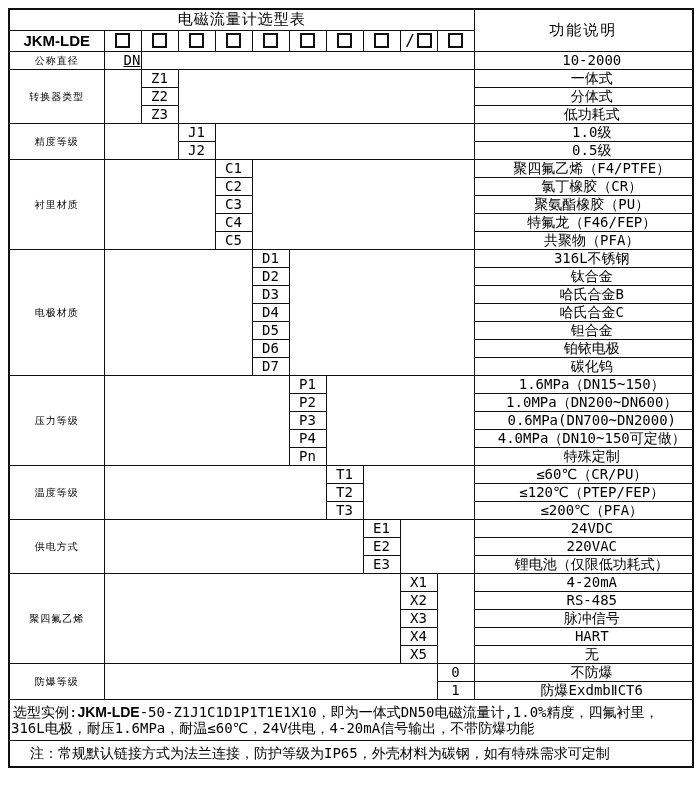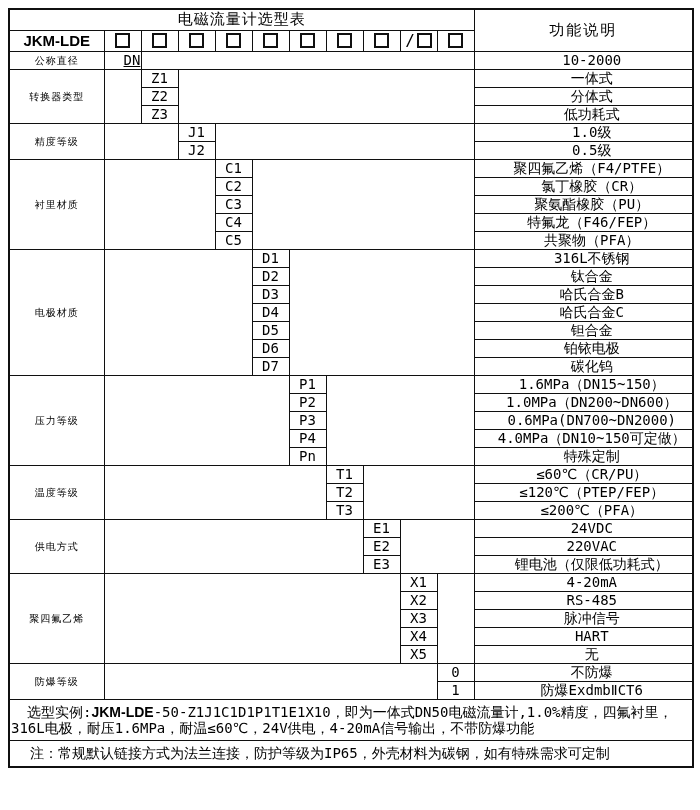--- a/index.html
+++ b/index.html
@@ -15,21 +15,21 @@
   td.fnhead{font-size:15px;letter-spacing:2px;}
   td.model{font-family:"Liberation Sans","DejaVu Sans",sans-serif;font-weight:bold;font-size:15px;}
   td.label{font-size:10px;letter-spacing:1px;}
   td.code{font-size:14px;}
   td.ta-l{text-align:center;padding-left:19px;text-decoration:underline;}
   td.desc{font-size:14px;padding-left:18px;}
   .box{display:inline-block;width:11px;height:11px;border:2px solid #101010;vertical-align:middle;margin-top:-2px;}
   .slash{display:inline-block;font-size:16px;margin-right:2px;vertical-align:middle;}
   tr.rx td{height:40px;}
   tr.rn td{height:25px;}
-  .ex-line1{text-align:left;padding-left:16px;}
+  .ex-line1{text-align:left;padding-left:2px;}
   .ex-line1 b{font-family:"Liberation Sans","DejaVu Sans",sans-serif;}
   .ex-line2{text-align:left;}
   td.note{text-align:left;padding-left:20px;font-size:14px;}
 </style>
 </head>
 <body>
 
 <div class="wrap">
 <table>
   <colgroup>

